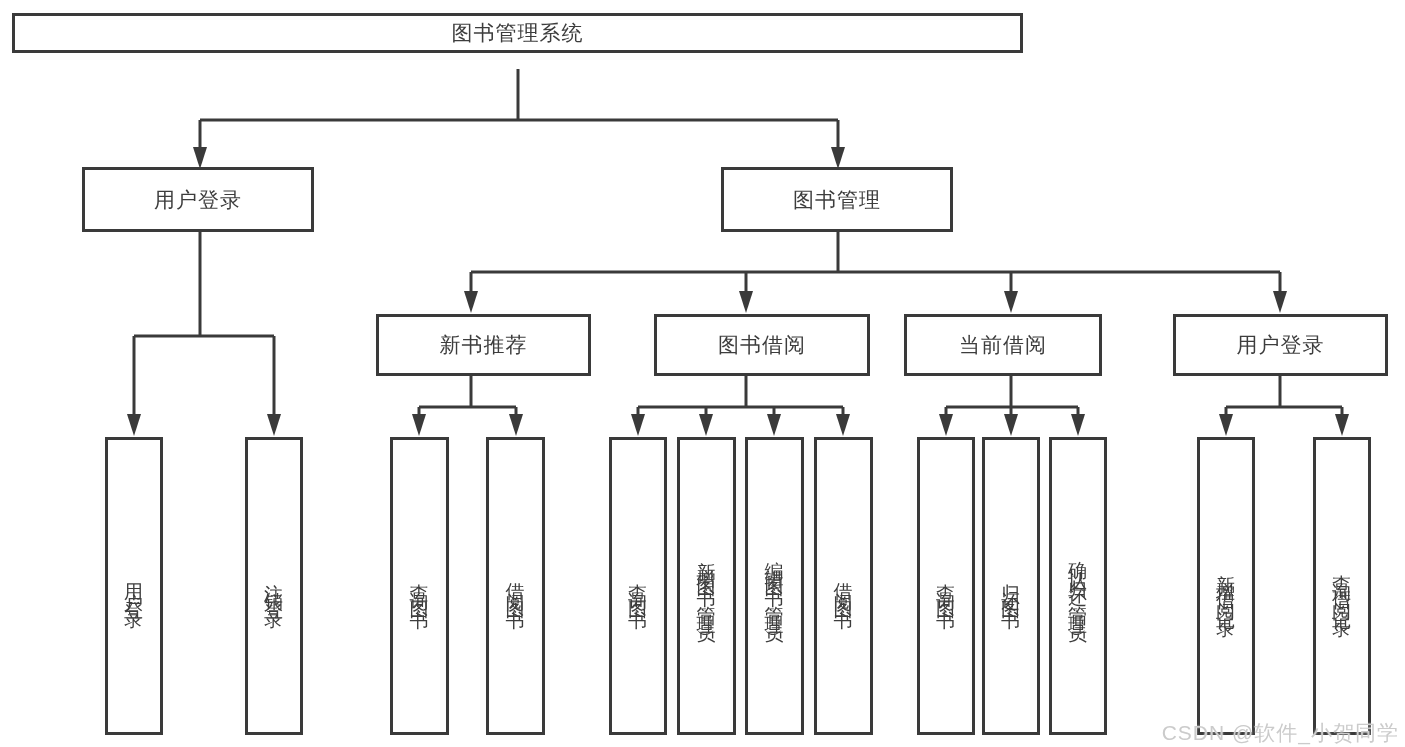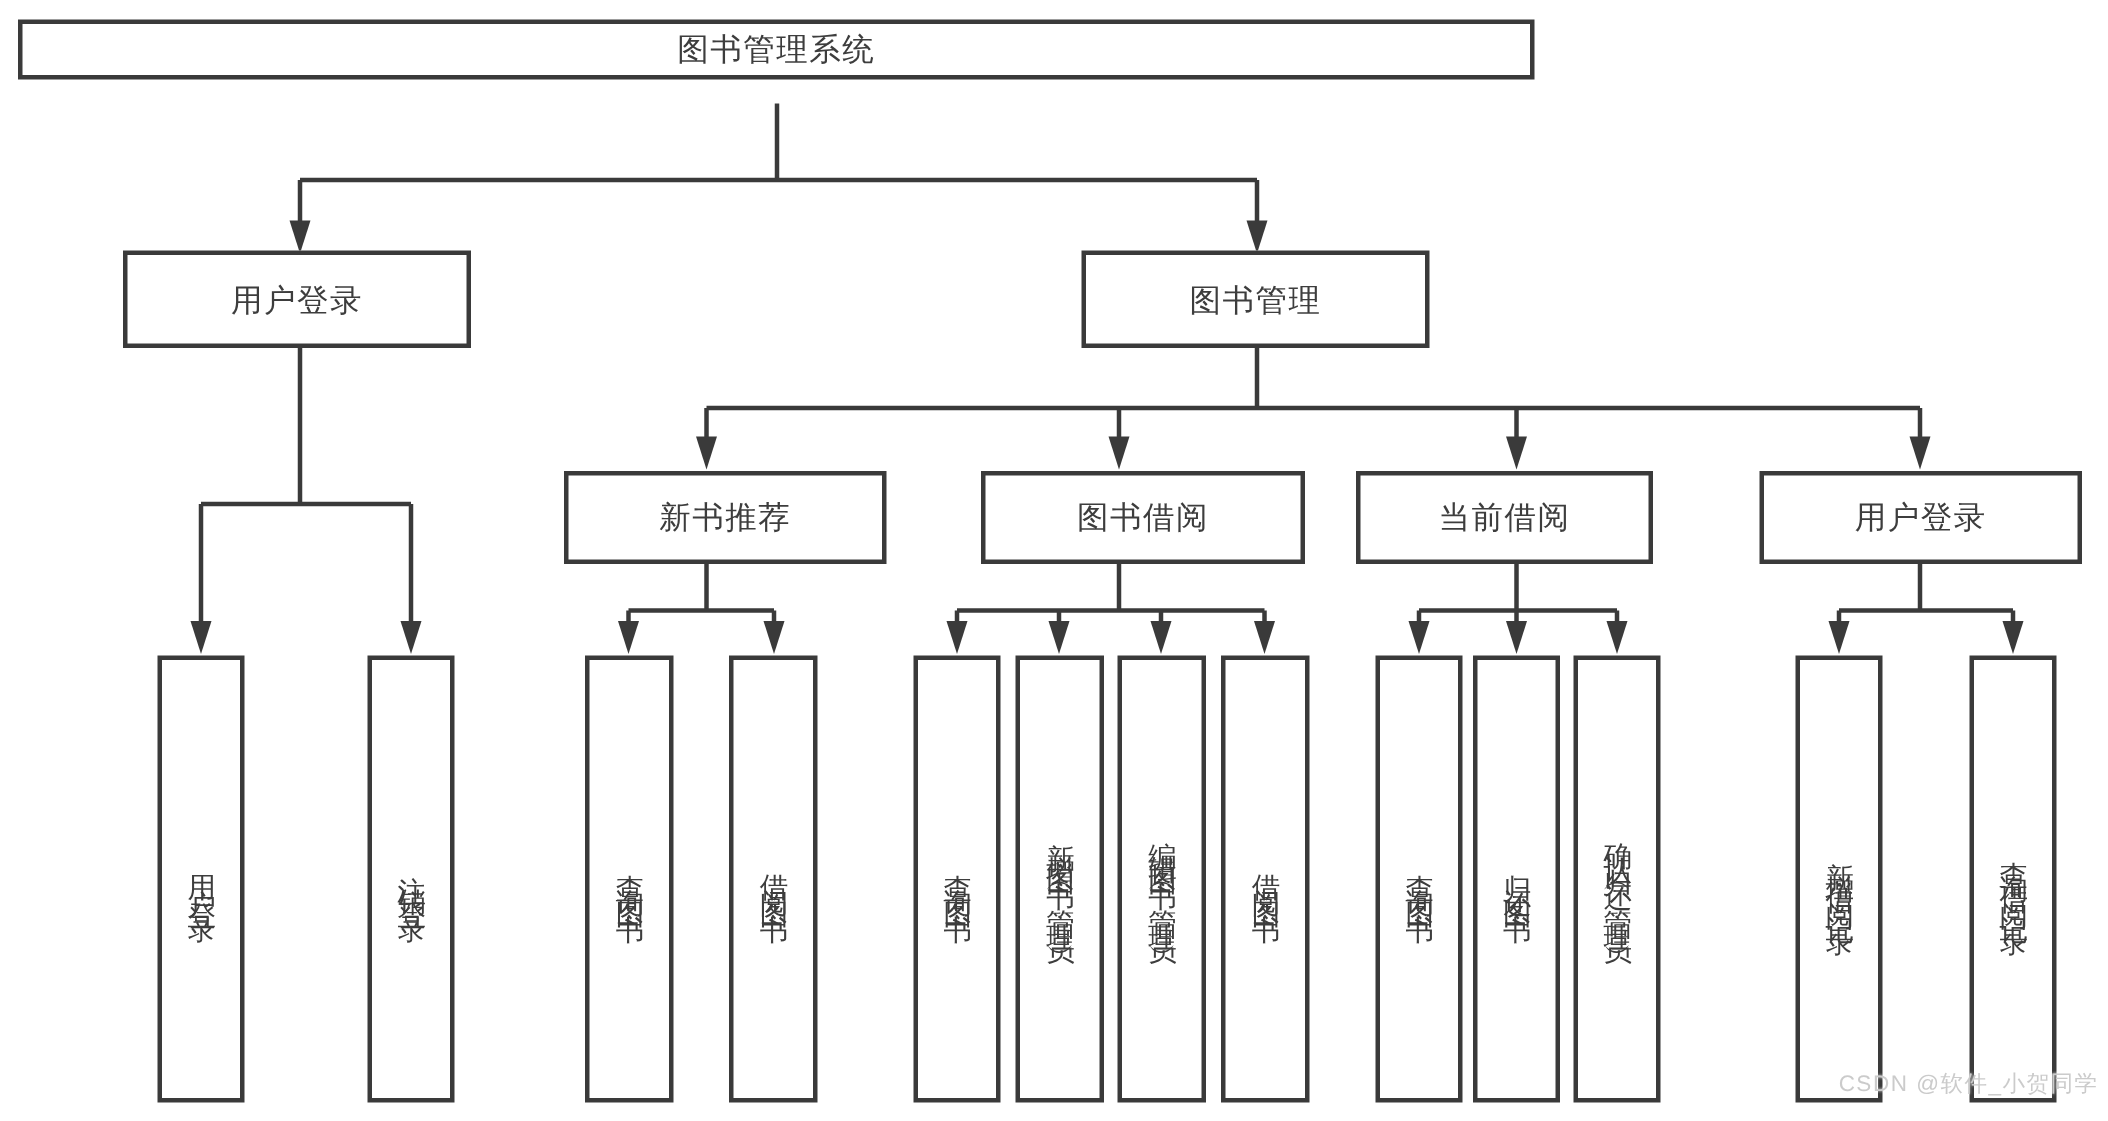--- a/index.html
+++ b/index.html
@@ -43,22 +43,22 @@
     writing-mode: vertical-rl;
     font-size: 19px;
     letter-spacing: 9px;
     line-height: 1;
     white-space: normal;
     max-height: 288px;
   }
   .watermark {
     position: absolute;
     right: 6px;
-    bottom: 15px;
-    font-size: 15px;
+    bottom: 0;
+    font-size: 21px;
     color: var(--watermark, #cbcbcb);
     letter-spacing: 1px;
     z-index: 5;
     text-shadow: 0 0 2px #ffffff;
   }
 </style>
 </head>
 <body>
 
 <div id="canvas">

